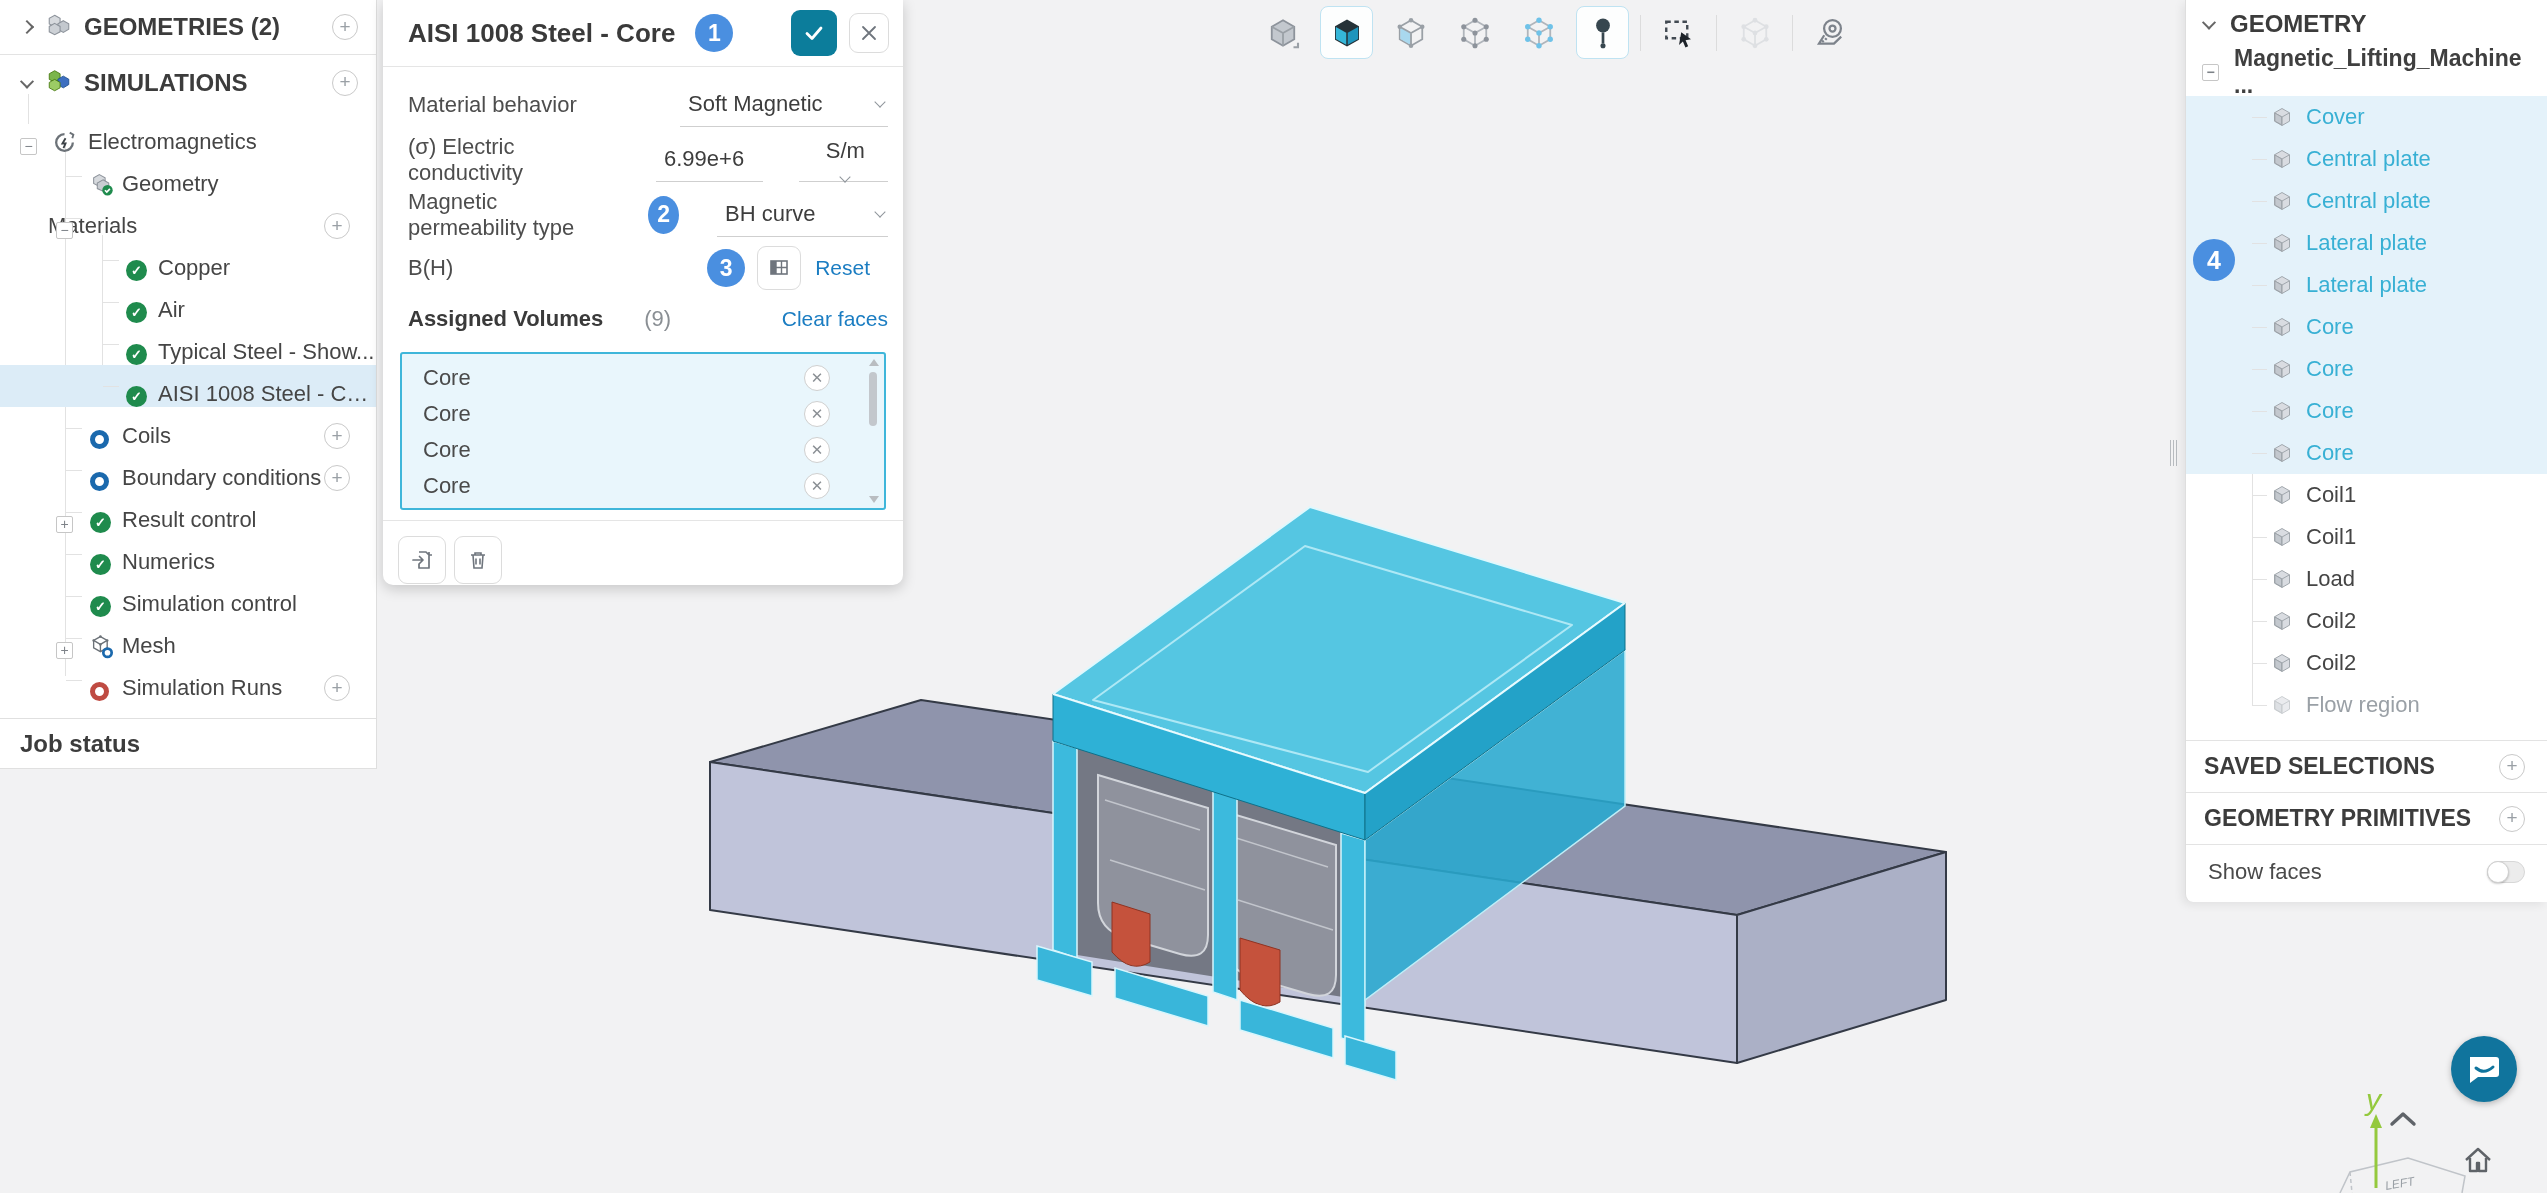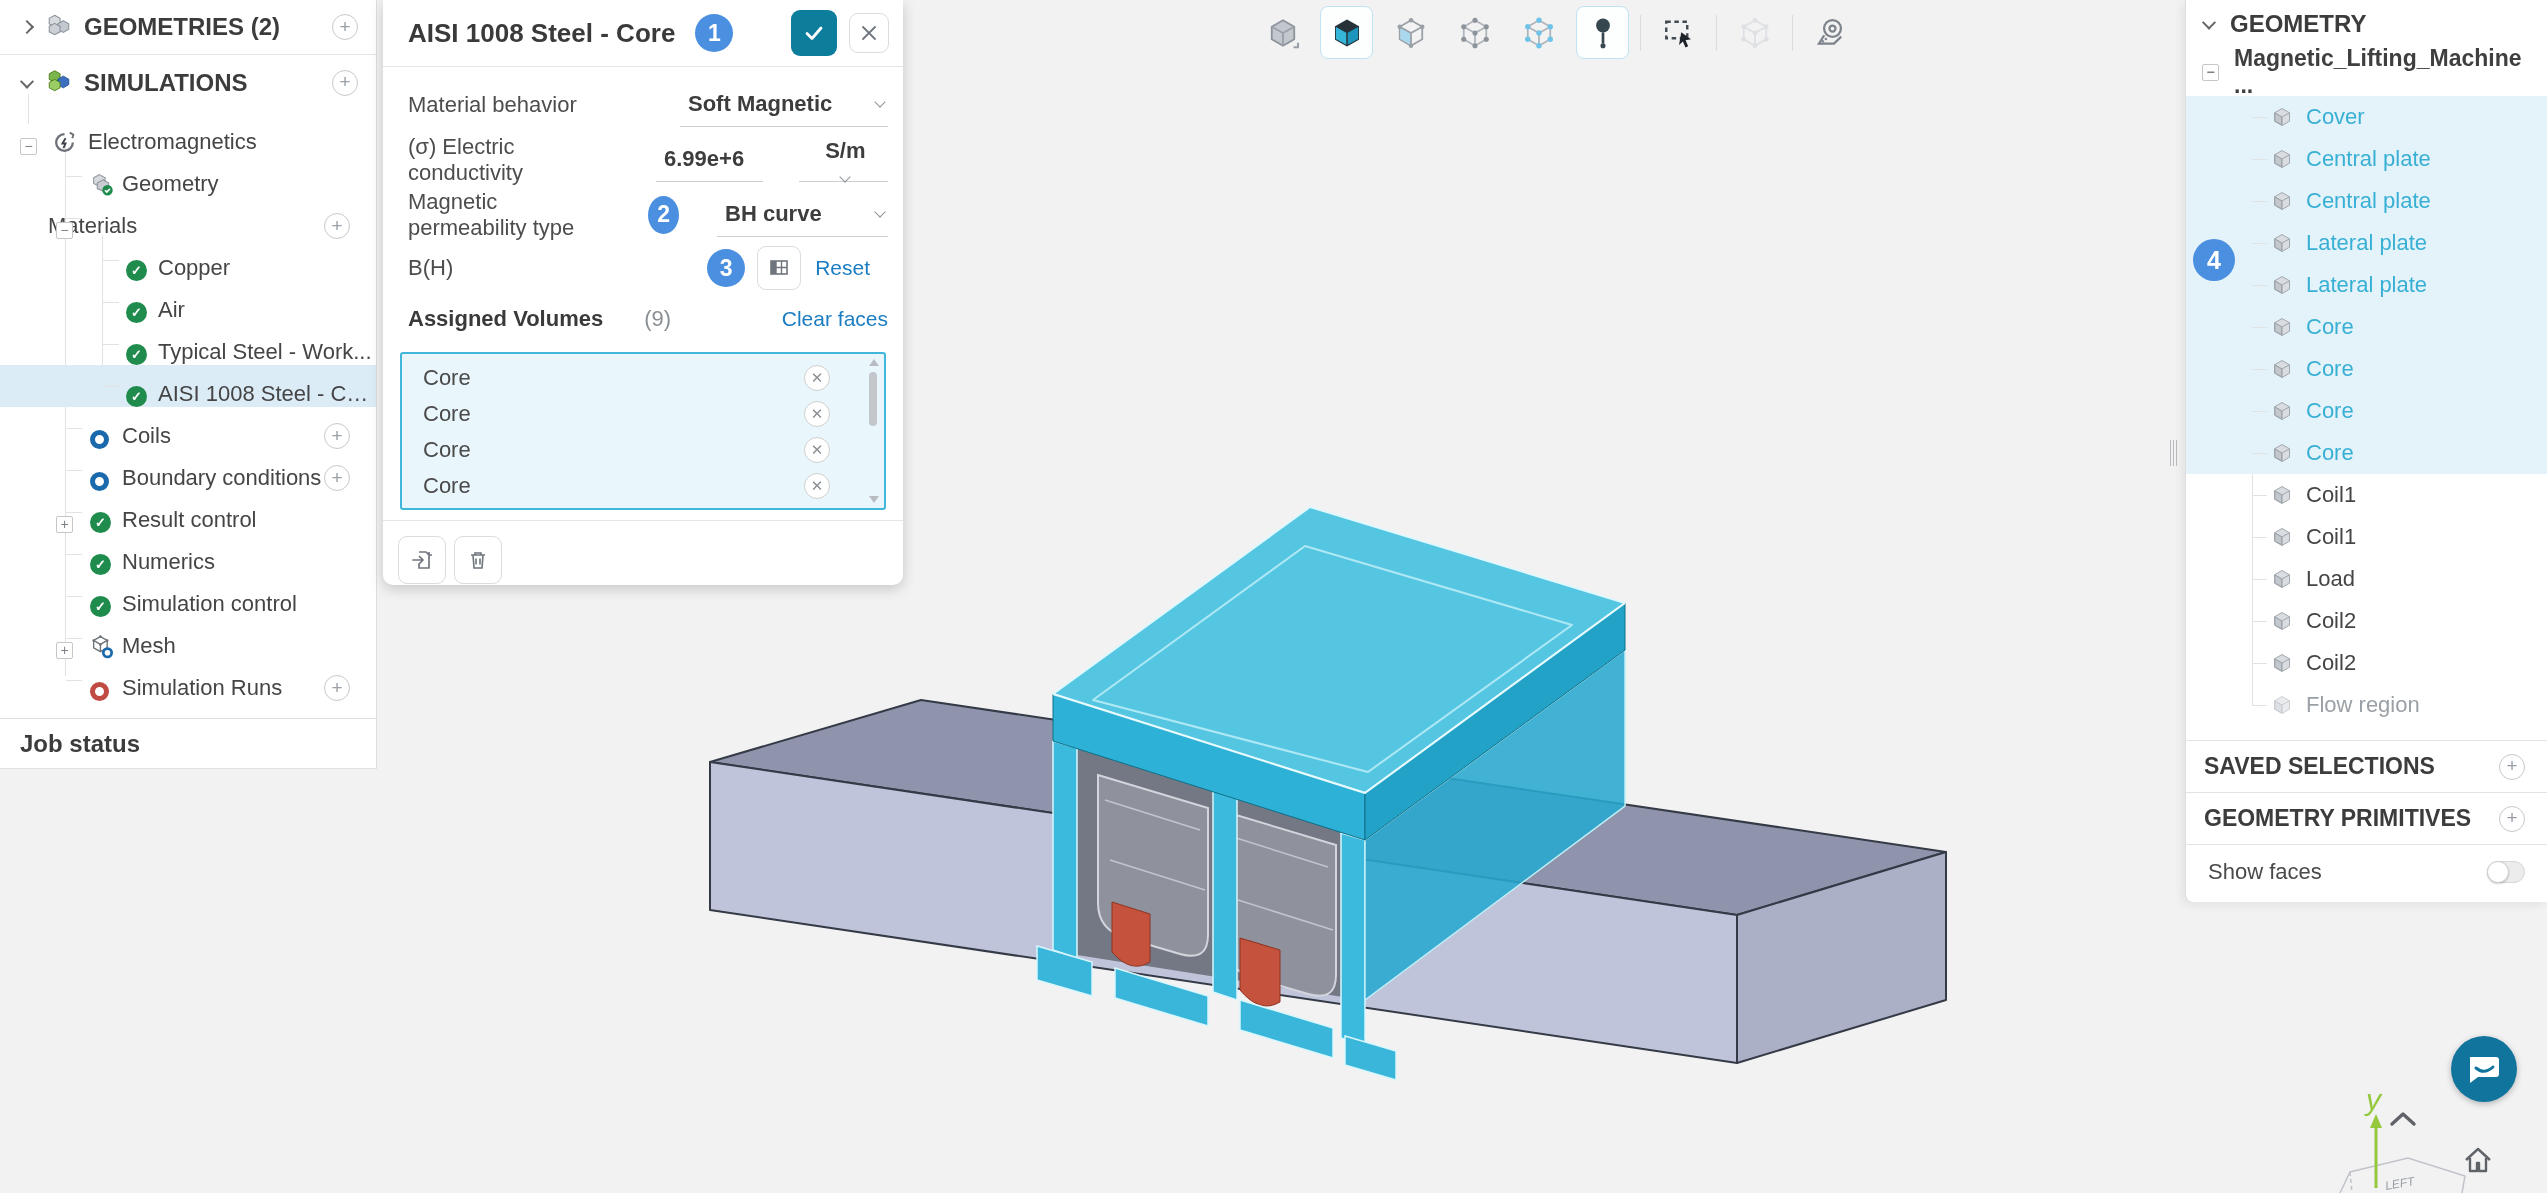--- a/index.html
+++ b/index.html
@@ -53,21 +53,21 @@
   
   .panel { position:absolute; left:383px; top:0; width:520px; height:585px; background:#fff; border-radius:0 0 10px 10px;
            box-shadow:0 4px 14px rgba(0,0,0,.18); }
   .p-head { height:67px; border-bottom:1px solid #e5e5e5; display:flex; align-items:center; padding:0 14px 0 25px; }
   .p-title { font-size:26px; font-weight:bold; color:#3a3a3a; }
   .p-head .badge { width:38px; height:38px; font-size:23px; margin-left:20px; }
   .btn-ok { width:46px; height:46px; border-radius:9px; background:#0c7d9b; margin-left:auto; display:flex; align-items:center; justify-content:center; }
   .btn-x  { width:40px; height:40px; border-radius:9px; background:#fff; border:1px solid #dcdcdc; margin-left:12px; display:flex; align-items:center; justify-content:center; }
   .frow { height:55px; display:flex; align-items:center; padding:0 15px 0 25px;gap:28px; }
   .frow .flabel { font-size:22px; color:#4d4d4d; }
-  .fctrl { margin-left:auto; display:flex; align-items:center; border-bottom:1px solid #cfcfcf; height:44px; font-size:22px; color:#3d3d3d;font-weight:bold; }
+  .fctrl { margin-left:auto; display:flex; align-items:center; border-bottom:1px solid #cfcfcf; height:44px; font-size:22px; color:#3d3d3d; }
   .fctrl.select { width:208px; justify-content:space-between; padding:0 4px 0 8px; }
   .fctrl.value  { width:110px; padding-left:8px; }
   .fctrl.unit   { width:92px; margin-left:8px; justify-content:space-between; padding:0 4px 0 8px;flex-direction:column; }
   .frow .badge.inline { width:38px; height:38px; font-size:23px; margin-right:10px; margin-left:auto; }
   .frow .badge.inline + .fctrl { margin-left:0; }
   .bh-row { height:52px; display:flex; align-items:center; padding:0 33px 0 25px; }
   .btn-sq { width:44px; height:44px; border:1px solid #dcdcdc; border-radius:9px; background:#fff; display:flex; align-items:center; justify-content:center; }
   .assigned-head { height:50px; display:flex; align-items:center; padding:0 15px 0 25px;gap:33px; }
   .assigned-head .t { font-size:22px; font-weight:bold; color:#3a3a3a; }
   .assigned-head .c { font-size:22px; color:#8a8f94; margin-left:8px; }
@@ -383,21 +383,21 @@
     <div class="trow l3">
       <span class="ic">
           <span class="ic-check"></span>
         </span>
       <span class="lbl">Air</span>
     </div>
     <div class="trow l3">
       <span class="ic">
           <span class="ic-check"></span>
         </span>
-      <span class="lbl">Typical Steel - Work...</span>
+      <span class="lbl">Typical Steel - Show...</span>
     </div>
     <div class="trow l3 selected">
       <span class="ic">
           <span class="ic-check"></span>
         </span>
       <span class="lbl">AISI 1008 Steel - Core</span>
     </div>
 
     <div class="trow l2">
       <span class="ic">

